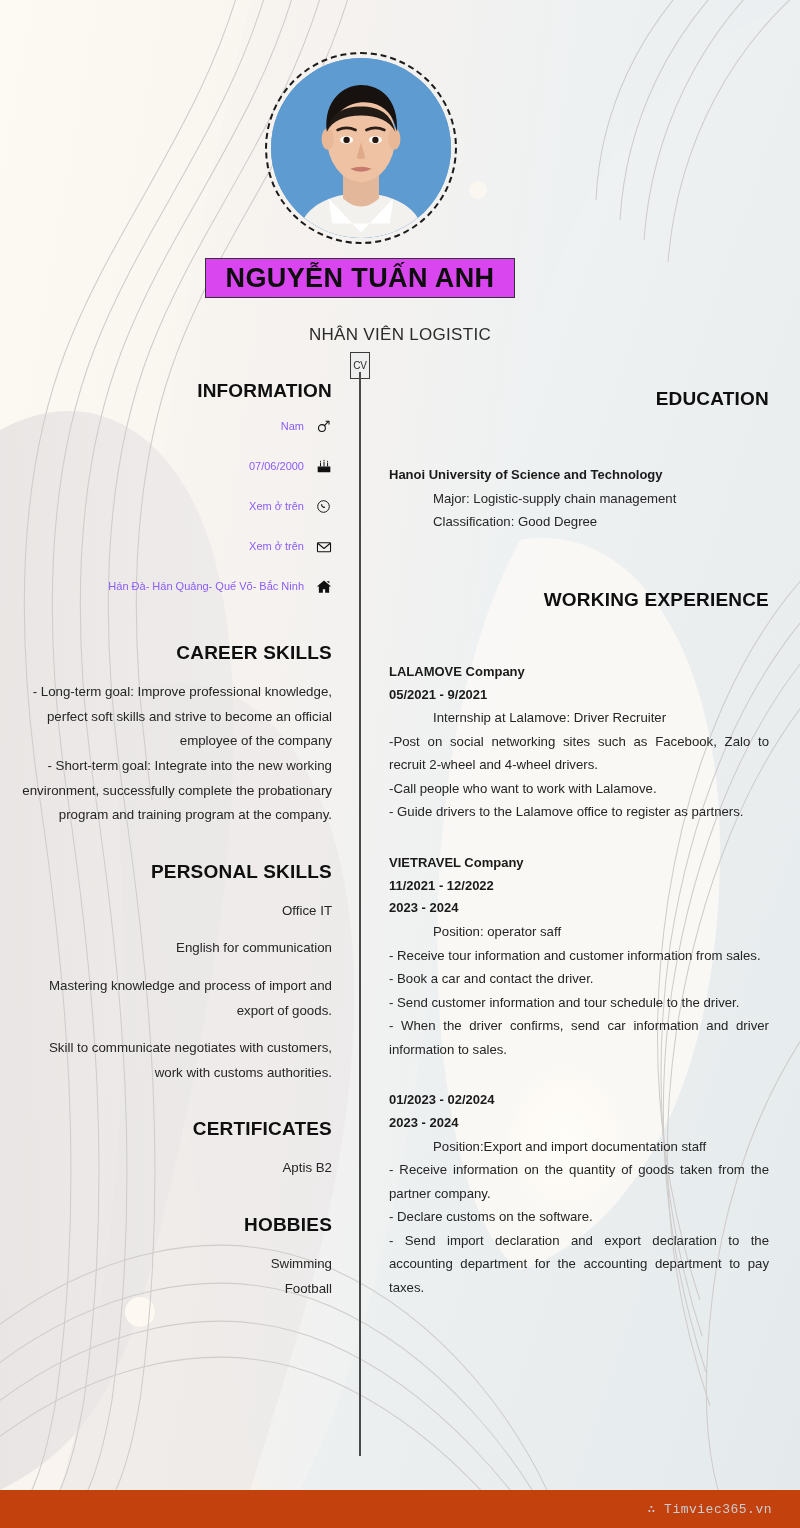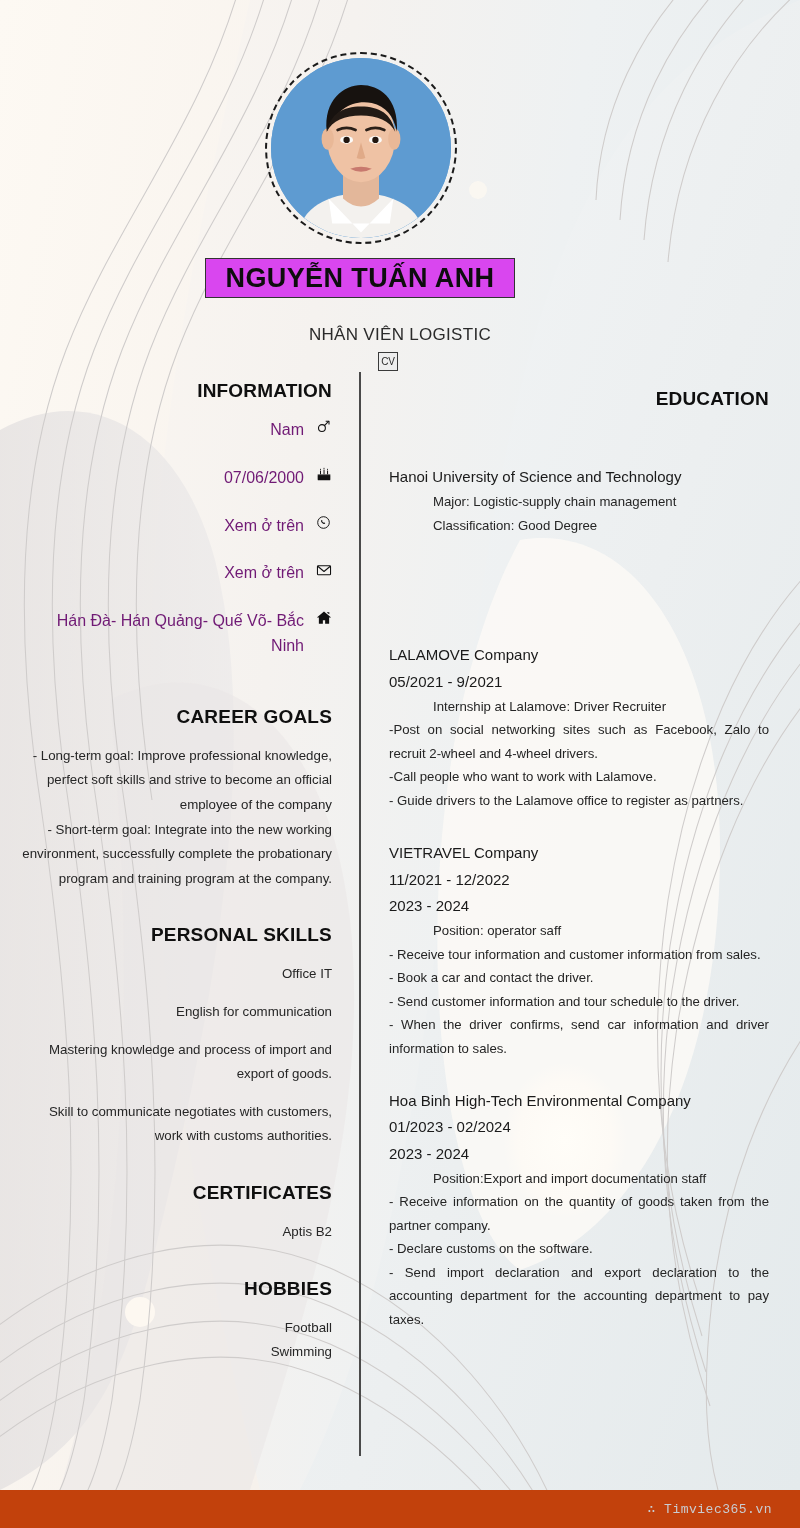--- a/index.html
+++ b/index.html
@@ -51,27 +51,26 @@
   }
 
   
   .divider {
     position:absolute; left:359px; top:372px;
     width:1.6px; height:1084px;
     background:#4a4a4a;
   }
   .cv-badge {
     position:absolute; left:350px; top:352px;
-    width:20px; height:19px;
+    width:20px; height:27px;
     border:1.5px solid #3a3a3a;
     background:#eeeeee;
     display:flex; align-items:center; justify-content:center;
     font-size:10px; color:#2b2b2b; font-weight:500;
     letter-spacing:-.3px;
-    margin-left:28px;
   }
 
   
   .col-left {
     position:absolute; left:20px; top:380px;
     width:312px;
     text-align:right;
   }
   .col-right {
     position:absolute; left:389px; top:388px;
@@ -85,42 +84,42 @@
     text-align:right;
   }
   .col-left .sec-head { margin-bottom:16px; }
 
   
   .info-row {
     display:flex; align-items:flex-start; justify-content:flex-end;
     gap:11px; margin-bottom:23px;
   }
   .info-text {
-    font-size:16px; color:#701a75; line-height:1.55;
+    font-size:11px; color:#8b5cf6; line-height:1.55;
     max-width:250px;
   }
   .info-icon {
     width:17px; flex:0 0 17px; display:flex;
     align-items:flex-start; justify-content:center;
     color:#111; padding-top:1px;
   }
   .info-icon svg { display:block; }
 
   .body-text {
     font-size:13.3px; color:#262626; line-height:1.85;
   }
   .skill-line { font-size:13.3px; color:#262626; line-height:1.85; }
   .gap-sm { height:13px; }
   .gap-md { height:24px; }
   .gap-lg { height:33px; }
 
   
   .col-right .sec-head { margin-bottom:0; }
   .entry-title {
-    font-size:15px; font-weight:normal; color:#1a1a1a;
+    font-size:13px; font-weight:bold; color:#1a1a1a;
     line-height:1.75;
   }
   .entry-line {
     font-size:13.2px; color:#252525; line-height:1.78;margin-left:44px;
   }
   .entry-just {
     font-size:13.2px; color:#252525; line-height:1.78;
     text-align:justify; text-justify:inter-word;
   }
 
@@ -294,21 +293,21 @@
       <div class="info-icon">
         <svg width="16" height="16" viewBox="0 0 24 24" fill="#111">
           <path d="M12,2.4 L1.3,11.4 h3 V20.6 h6 v-5.4 h3.4 v5.4 h6 V11.4 h3 Z"></path>
           <path d="M16.6,3.2 h3.4 v3.1 l-3.4,-2.3 Z"></path>
         </svg>
       </div>
     </div>
 
     <div class="gap-md"></div>
 
-    <div class="sec-head">CAREER GOALS</div>
+    <div class="sec-head">CAREER SKILLS</div>
     <div class="body-text">- Long-term goal: Improve professional knowledge, perfect soft skills and strive to become an official employee of the company</div>
     <div class="body-text">- Short-term goal: Integrate into the new working environment, successfully complete the probationary program and training program at the company.</div>
 
     <div class="gap-lg"></div>
 
     <div class="sec-head">PERSONAL SKILLS</div>
     <div class="skill-line">Office IT</div>
     <div class="gap-sm"></div>
     <div class="skill-line">English for communication</div>
     <div class="gap-sm"></div>
@@ -317,34 +316,35 @@
     <div class="skill-line">Skill to communicate negotiates with customers, work with customs authorities.</div>
 
     <div class="gap-lg"></div>
 
     <div class="sec-head">CERTIFICATES</div>
     <div class="skill-line">Aptis B2</div>
 
     <div class="gap-lg"></div>
 
     <div class="sec-head">HOBBIES</div>
+    <div class="skill-line">Swimming</div>
     <div class="skill-line">Football</div>
-    <div class="skill-line">Swimming</div>
   </div>
 
   <div class="col-right">
 
     <div class="sec-head">EDUCATION</div>
     <div style="height:54px"></div>
     <div class="entry-title">Hanoi University of Science and Technology</div>
     <div class="entry-line">Major: Logistic-supply chain management</div>
     <div class="entry-line">Classification: Good Degree</div>
 
     <div style="height:55px"></div>
 
+    <div class="sec-head">WORKING EXPERIENCE</div>
     <div style="height:50px"></div>
 
     <div>
       <div class="entry-title">LALAMOVE Company</div>
       <div class="entry-title">05/2021 - 9/2021</div>
       <div class="entry-line">Internship at Lalamove: Driver Recruiter</div>
       <div class="entry-just">-Post on social networking sites such as Facebook, Zalo to recruit 2-wheel and 4-wheel drivers.</div>
       <div class="entry-just">-Call people who want to work with Lalamove.</div>
       <div class="entry-just">- Guide drivers to the Lalamove office to register as partners.</div>
     </div>
@@ -358,21 +358,20 @@
       <div class="entry-line">Position: operator saff</div>
       <div class="entry-just">- Receive tour information and customer information from sales.</div>
       <div class="entry-just">- Book a car and contact the driver.</div>
       <div class="entry-just">- Send customer information and tour schedule to the driver.</div>
       <div class="entry-just">- When the driver confirms, send car information and driver information to sales.</div>
     </div>
 
     <div style="height:28px"></div>
 
     <div>
-      <div class="entry-title">Hoa Binh High-Tech Environmental Company</div>
       <div class="entry-title">01/2023 - 02/2024</div>
       <div class="entry-title">2023 - 2024</div>
       <div class="entry-line">Position:Export and import documentation staff</div>
       <div class="entry-just">- Receive information on the quantity of goods taken from the partner company.</div>
       <div class="entry-just">- Declare customs on the software.</div>
       <div class="entry-just">- Send import declaration and export declaration to the accounting department for the accounting department to pay taxes.</div>
     </div>
   </div>
 </div>
 

